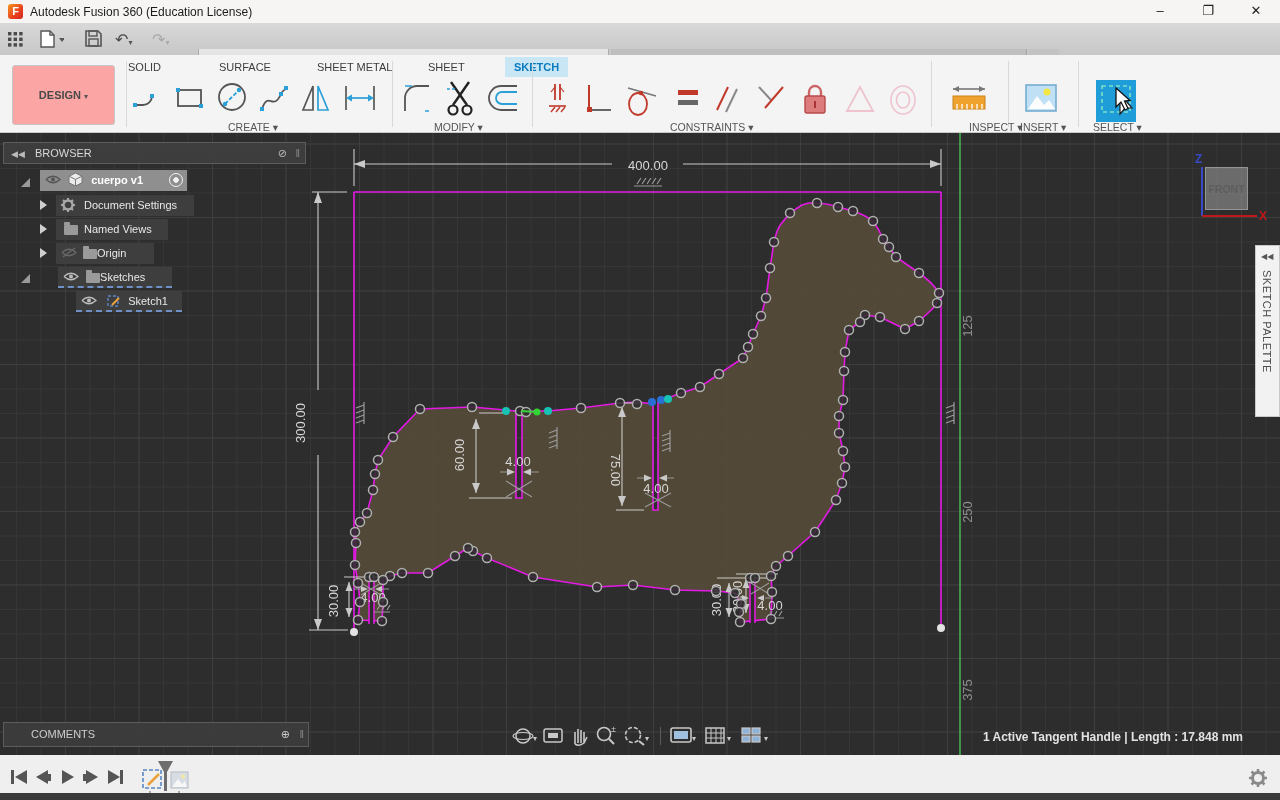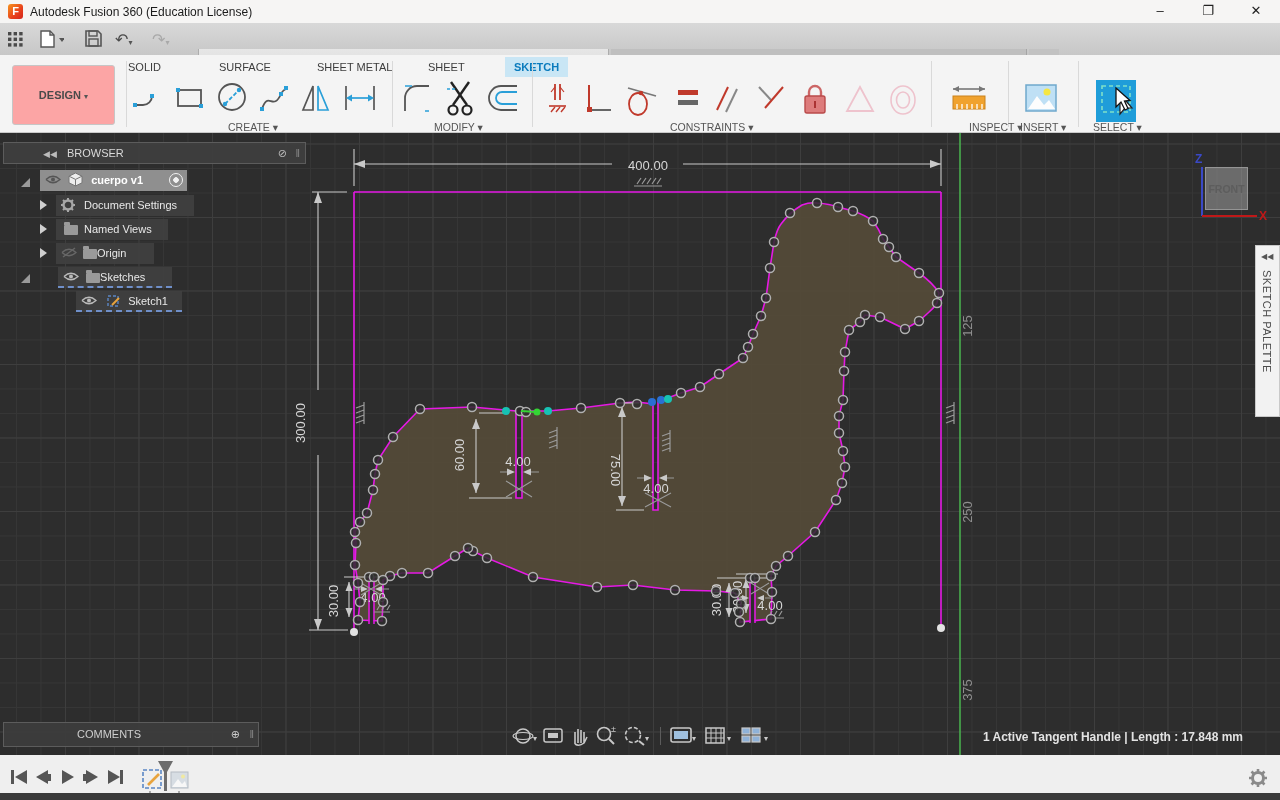--- a/index.html
+++ b/index.html
@@ -39,32 +39,32 @@
        linear-gradient(90deg,#3e3e3e 1px, transparent 1px),
        linear-gradient(#363636 1px, transparent 1px),
        linear-gradient(90deg,#363636 1px, transparent 1px);
      background-size:73.5px 73.5px,73.5px 73.5px,24.5px 24.5px,24.5px 24.5px;
      background-position:0 10.5px,65px 0,0 10.5px,16px 0; }
   #sketchsvg { position:absolute; left:0; top:0; }
   .dimtext { font-size:13px; fill:#d6d6d6; font-family:"Liberation Sans",sans-serif; }
   .gridlab { font-size:13px; fill:#8f8f8f; font-family:"Liberation Sans",sans-serif; }
 
   
-  .bpanel { position:absolute; background:rgba(62,62,62,.95); border:1px solid #5c5c5c; color:#d9d9d9;padding-left:32px; }
+  .bpanel { position:absolute; background:rgba(62,62,62,.95); border:1px solid #5c5c5c; color:#d9d9d9; }
   #bheader { left:3px; top:9px; width:303px; height:22px; font-size:11px; line-height:20px; }
   .brow { position:absolute; height:21px; background:rgba(64,64,64,.93); color:#e8e8e8; font-size:11px; line-height:21px; white-space:nowrap; }
   .tri-r { width:0; height:0; border-top:5px solid transparent; border-bottom:5px solid transparent; border-left:7px solid #cfcfcf; position:absolute; }
   .tri-se { width:0; height:0; border-left:9px solid transparent; border-bottom:9px solid #9a9a9a; position:absolute; }
   .foldericon { position:absolute; width:14px; height:10px; background:#9a9a9a; border-radius:1px; }
   .foldericon:before { content:""; position:absolute; left:0; top:-3px; width:6px; height:3px; background:#9a9a9a; border-radius:1px 1px 0 0; }
   .dashu { border-bottom:2px dashed #6f8fc9; }
 
   
-  #commentsbar { position:absolute; left:3px; top:589px; width:256px; height:25px; background:rgba(60,60,60,.95); border:1px solid #5c5c5c;
-      color:#cdcdcd; font-size:11px; line-height:23px;padding-left:46px; }
+  #commentsbar { position:absolute; left:3px; top:589px; width:306px; height:25px; background:rgba(60,60,60,.95); border:1px solid #5c5c5c;
+      color:#cdcdcd; font-size:11px; line-height:23px; }
   #statusmsg { position:absolute; right:37px; top:597px; font-size:12px; font-weight:bold; color:#e3e3e3; }
   #navbar { position:absolute; left:512px; top:590px; height:25px; display:flex; align-items:center; gap:4px; }
 
   
   #spalette { position:absolute; left:1255px; top:112px; width:25px; height:172px; background:#f2f2f2; border:1px solid #c9c9c9; }
   #spalette .vtext { position:absolute; left:5px; top:24px; writing-mode:vertical-rl; font-size:11px; color:#4a4a4a; letter-spacing:.5px; }
 
   
   #vcube { position:absolute; left:1195px; top:10px; width:80px; height:80px; }
   #vface { position:absolute; left:10px; top:24px; width:43px; height:43px; background:rgba(158,158,158,.55); border:1px solid rgba(190,190,190,.5);

